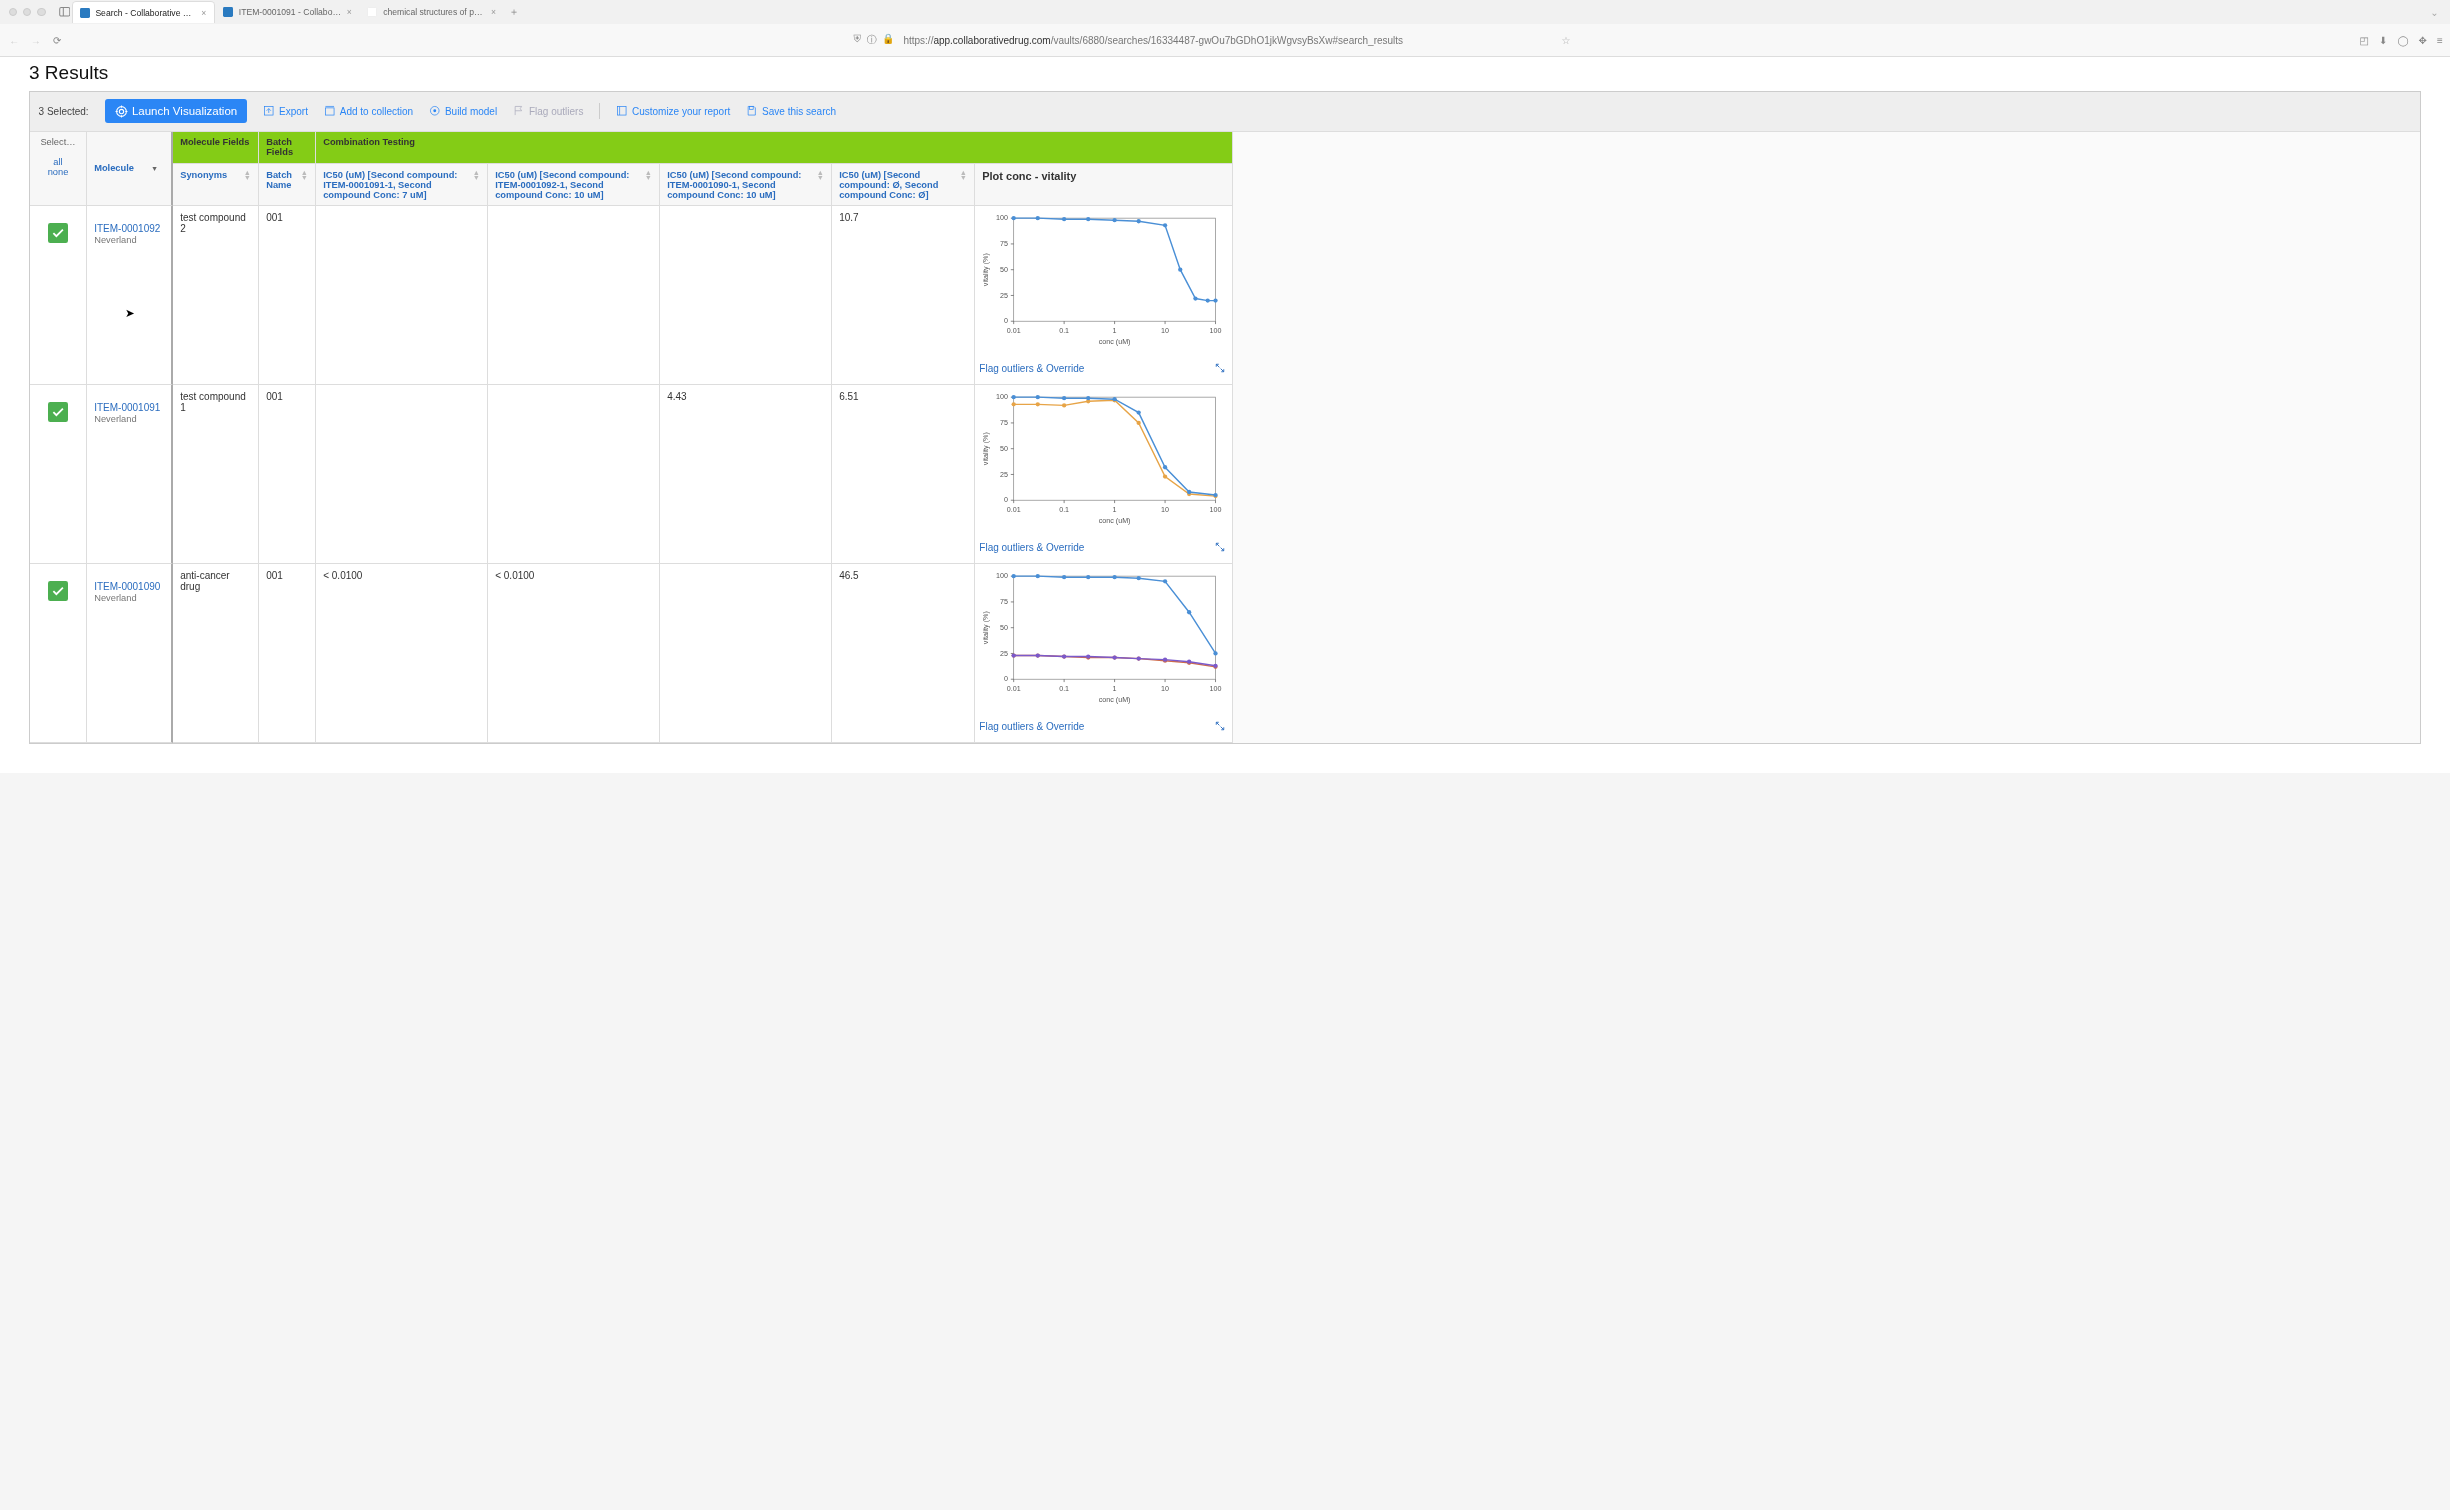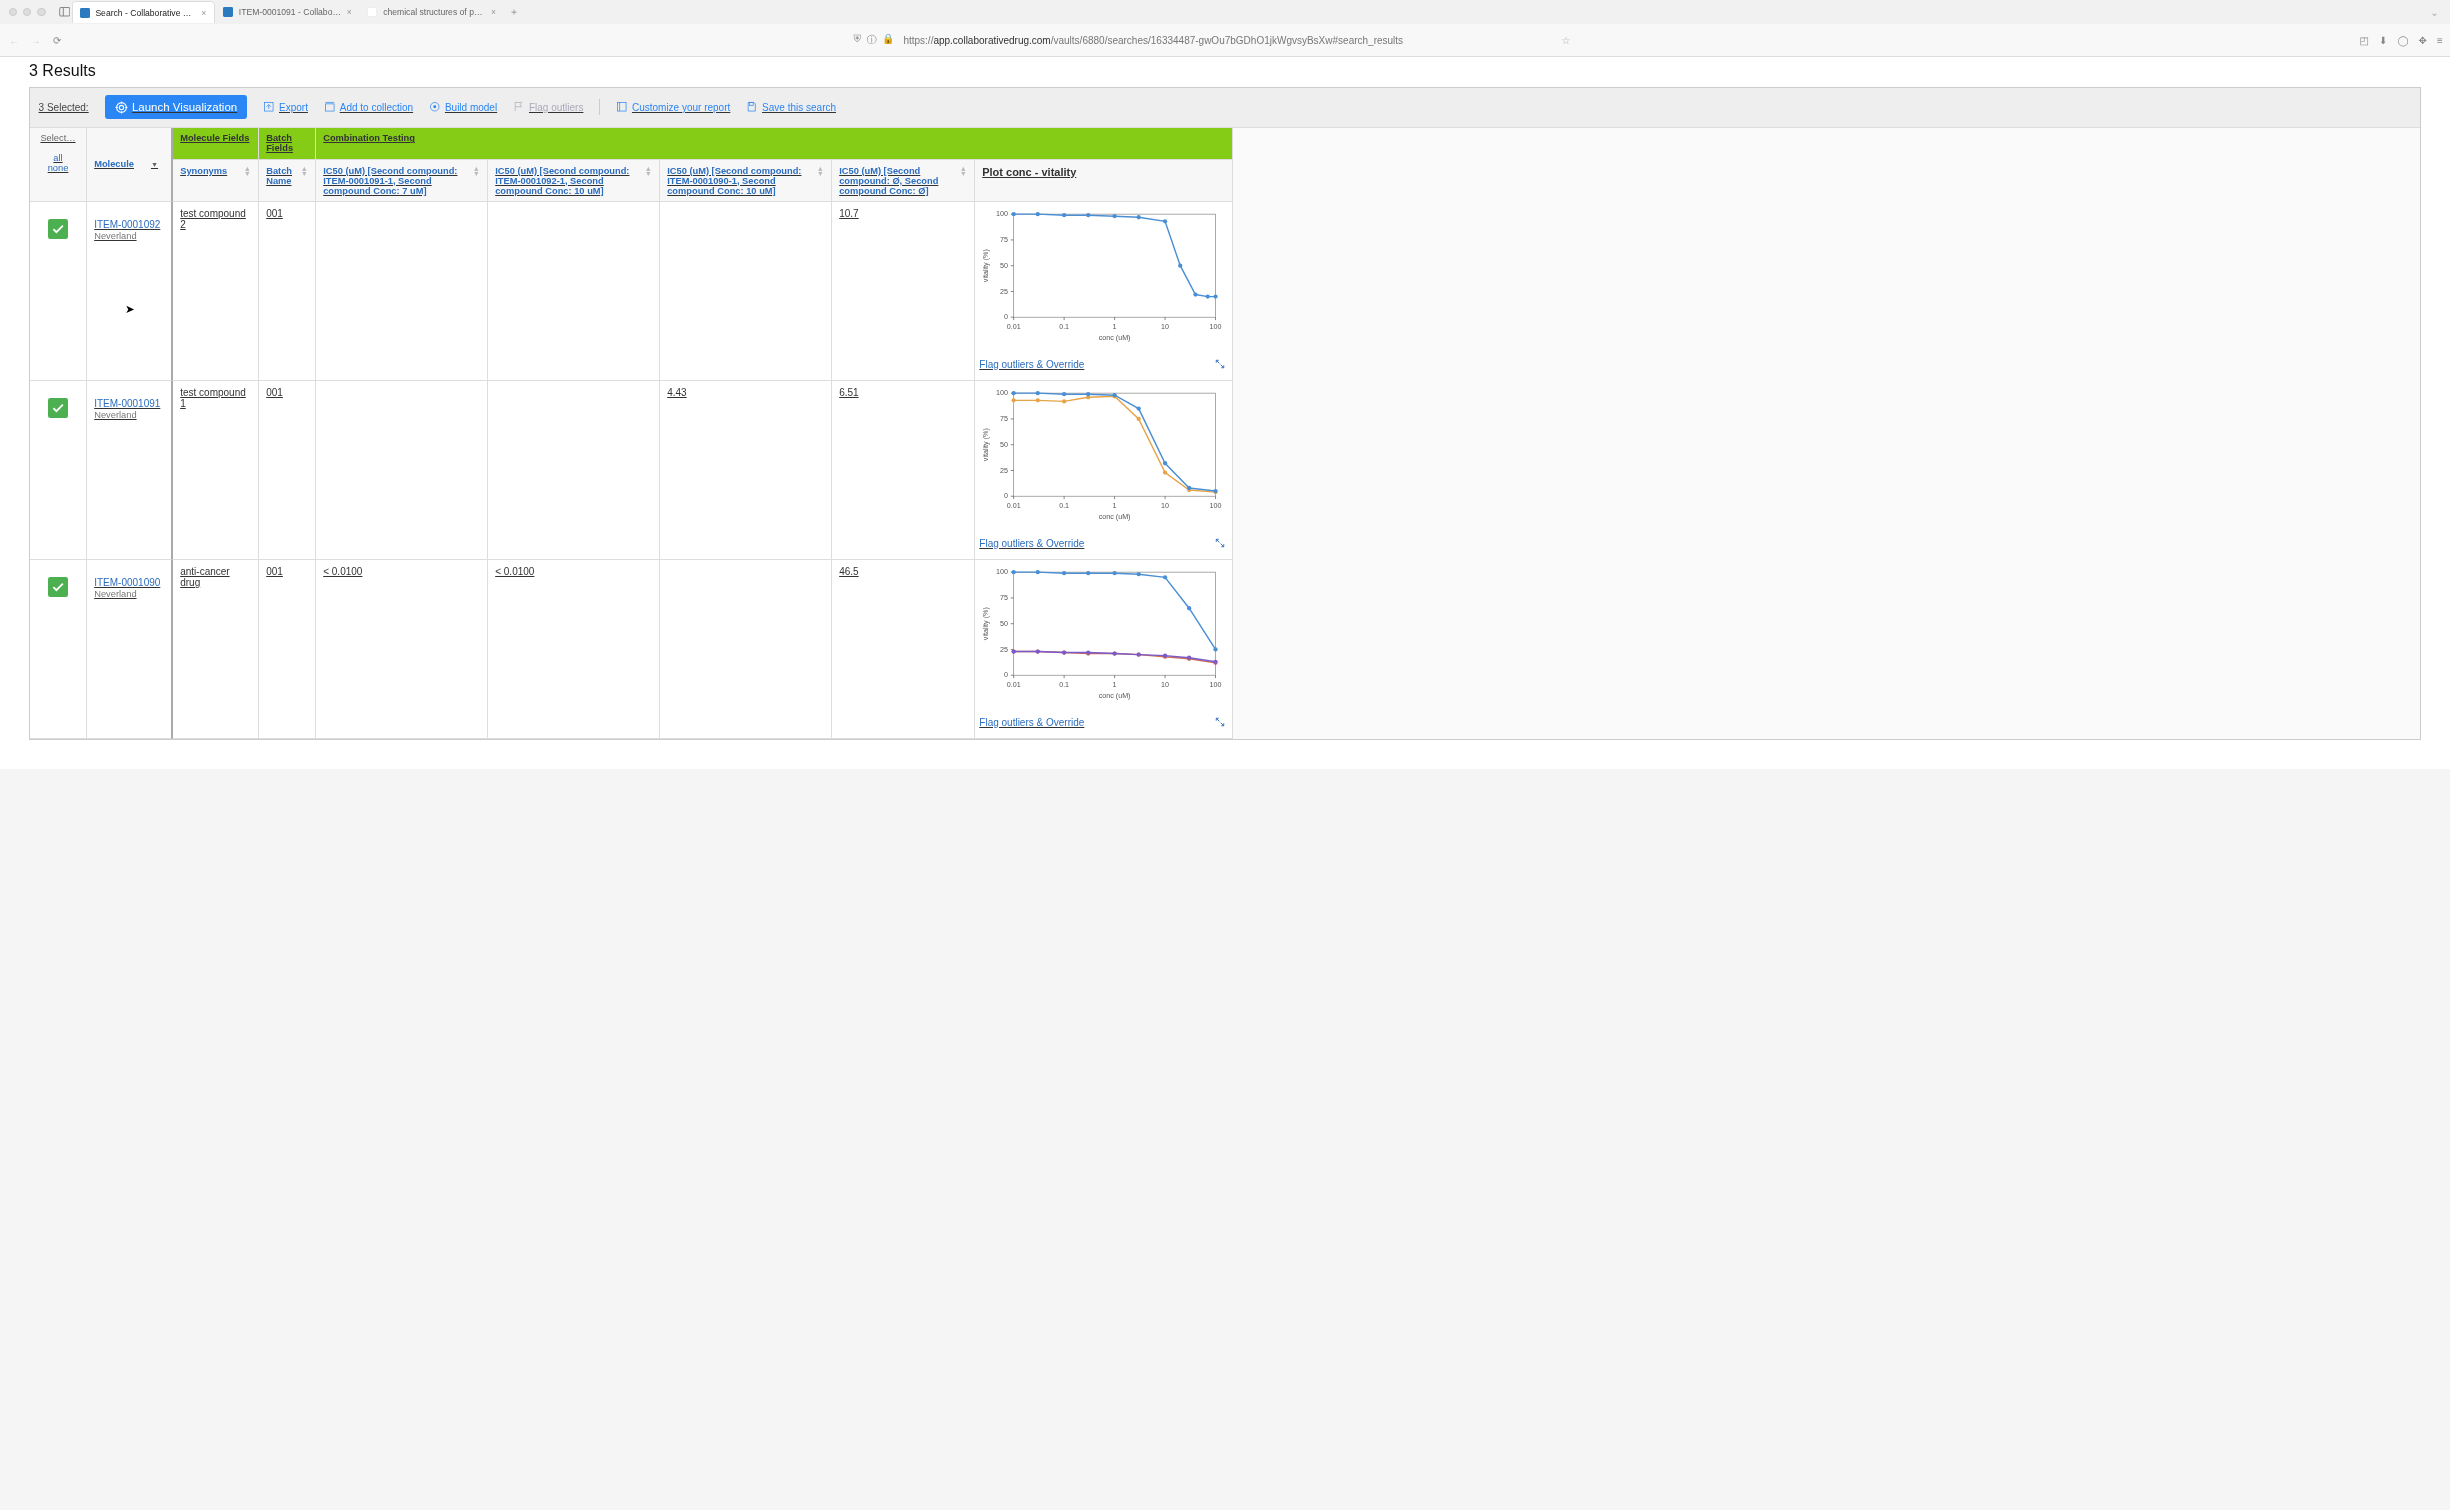--- a/index.html
+++ b/index.html
@@ -49,23 +49,23 @@
   .addr-spacer { flex:1; display:flex; justify-content:center; }
   .addr-field { display:flex; align-items:center; gap:5.7px; width:85%; max-width:717px; }
   .addr-field .lock-icons { display:flex; gap:5.7px; color:#888;}
   .addr-field .url { color:#777; font-size:10px; padding:2.9px;}
   .addr-field .url em { font-style:normal; color:#333;text-align:center;}
   .addr-right-icons { display:flex; gap:10px; color:#888; align-items:center;}
   .star-icon { color:#aaa;}
 
   
   .page { background:#fff; padding:1.4px 29px 29px 29px;}
-  .results-heading { font-size:16px; font-weight:500; margin:2.9px 0 7.2px 0; color:#111;}
-
-  .results-box { border:0.7px solid #ccc; background:#fafafa;text-decoration:underline;}
+  .results-heading { font-size:19px; font-weight:500; margin:2.9px 0 7.2px 0; color:#111;}
+
+  .results-box { border:0.7px solid #ccc; background:#fafafa;}
   .toolbar {
     display:flex; align-items:center; gap:16px;
     padding:7.2px 8.6px; border-bottom:0.7px solid #ddd;
     background:#eee;
     flex-wrap:wrap;
   }
   .selected-count { color:#444;}
   .btn-primary {
     background:#2b86f5; color:#fff; border:none; border-radius:2.9px;
     padding:5.7px 10px; font-size:11.5px; display:inline-flex; align-items:flex-start; gap:4.3px;

